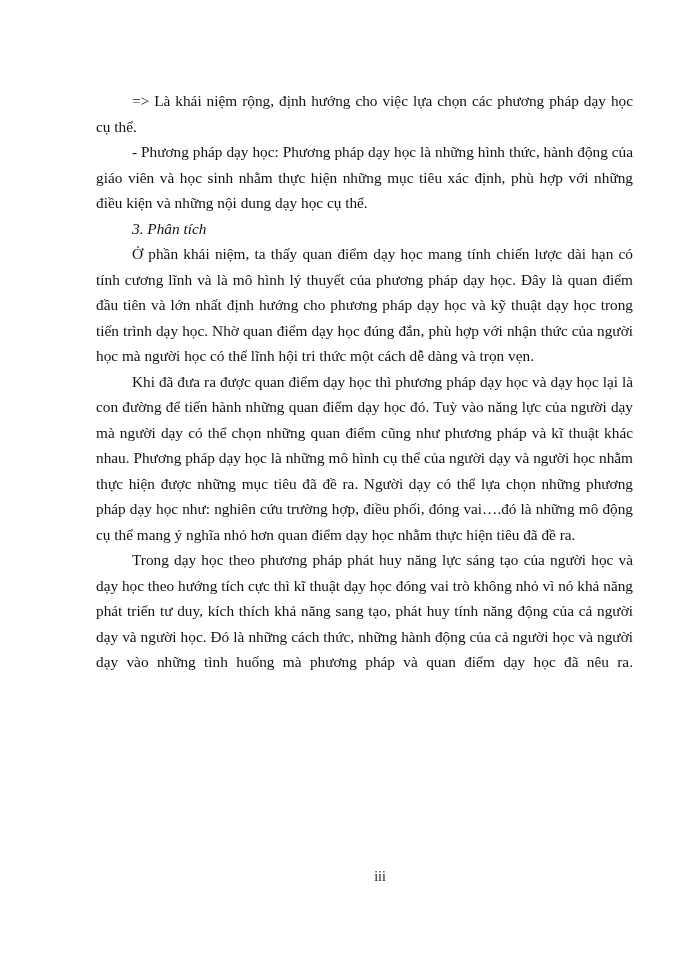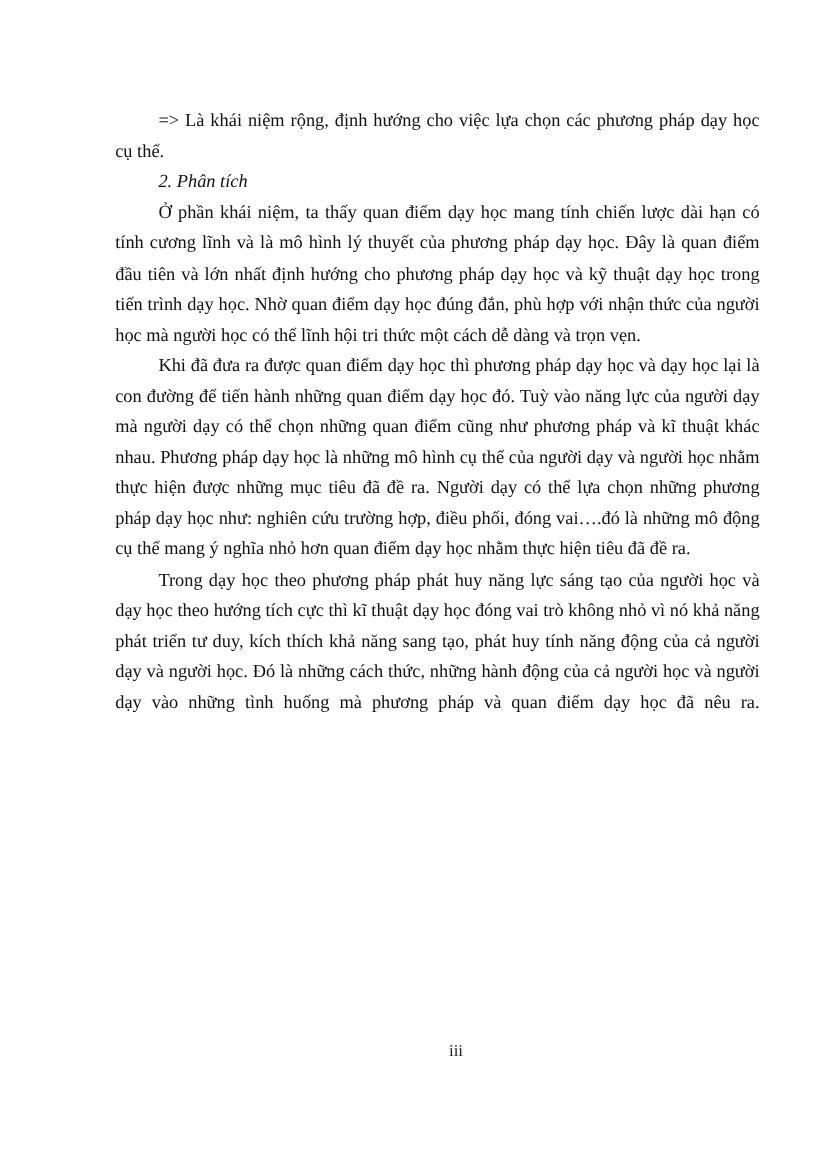--- a/index.html
+++ b/index.html
@@ -21,19 +21,20 @@
     position: absolute; left: 0; width: 760px; top: 869px; text-align: center;
     font-family: "Liberation Serif", "DejaVu Serif", serif; font-size: 14px; color: #222;
   }
 </style>
 </head>
 <body>
 
 <div class="page">
   <div class="content">
     <p>=&gt; Là khái niệm rộng, định hướng cho việc lựa chọn các phương pháp dạy học cụ thể.</p>
-    <p class="heading">2. Phân tích</p>
+    <p>- Phương pháp dạy học: Phương pháp dạy học là những hình thức, hành động của giáo viên và học sinh nhằm thực hiện những mục tiêu xác định, phù hợp với những điều kiện và những nội dung dạy học cụ thể.</p>
+    <p class="heading">3. Phân tích</p>
     <p>Ở phần khái niệm, ta thấy quan điểm dạy học mang tính chiến lược dài hạn có tính cương lĩnh và là mô hình lý thuyết của phương pháp dạy học. Đây là quan điểm đầu tiên và lớn nhất định hướng cho phương pháp dạy học và kỹ thuật dạy học trong tiến trình dạy học. Nhờ quan điểm dạy học đúng đắn, phù hợp với nhận thức của người học mà người học có thể lĩnh hội tri thức một cách dễ dàng và trọn vẹn.</p>
     <p>Khi đã đưa ra được quan điểm dạy học thì phương pháp dạy học và dạy học lại là con đường để tiến hành những quan điểm dạy học đó. Tuỳ vào năng lực của người dạy mà người dạy có thể chọn những quan điểm cũng như phương pháp và kĩ thuật khác nhau. Phương pháp dạy học là những mô hình cụ thể của người dạy và người học nhằm thực hiện được những mục tiêu đã đề ra. Người dạy có thể lựa chọn những phương pháp dạy học như: nghiên cứu trường hợp, điều phối, đóng vai….đó là những mô động cụ thể mang ý nghĩa nhỏ hơn quan điểm dạy học nhằm thực hiện tiêu đã đề ra.</p>
     <p class="last">Trong dạy học theo phương pháp phát huy năng lực sáng tạo của người học và dạy học theo hướng tích cực thì kĩ thuật dạy học đóng vai trò không nhỏ vì nó khả năng phát triển tư duy, kích thích khả năng sang tạo, phát huy tính năng động của cả người dạy và người học. Đó là những cách thức, những hành động của cả người học và người dạy vào những tình huống mà phương pháp và quan điểm dạy học đã nêu ra.</p>
   </div>
   <div class="page-number">iii</div>
 </div>
 
 </body></html>

